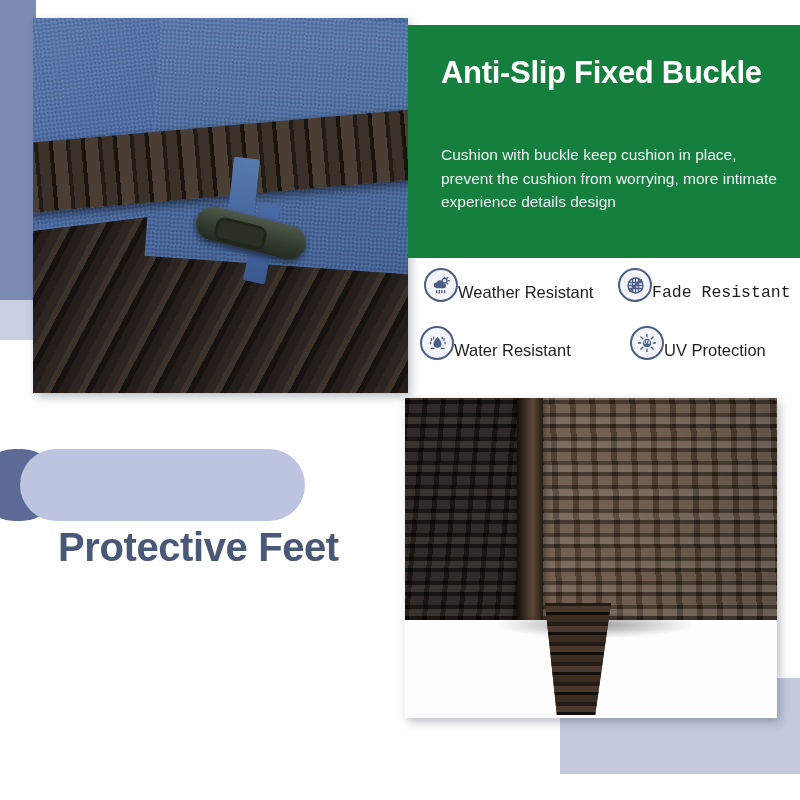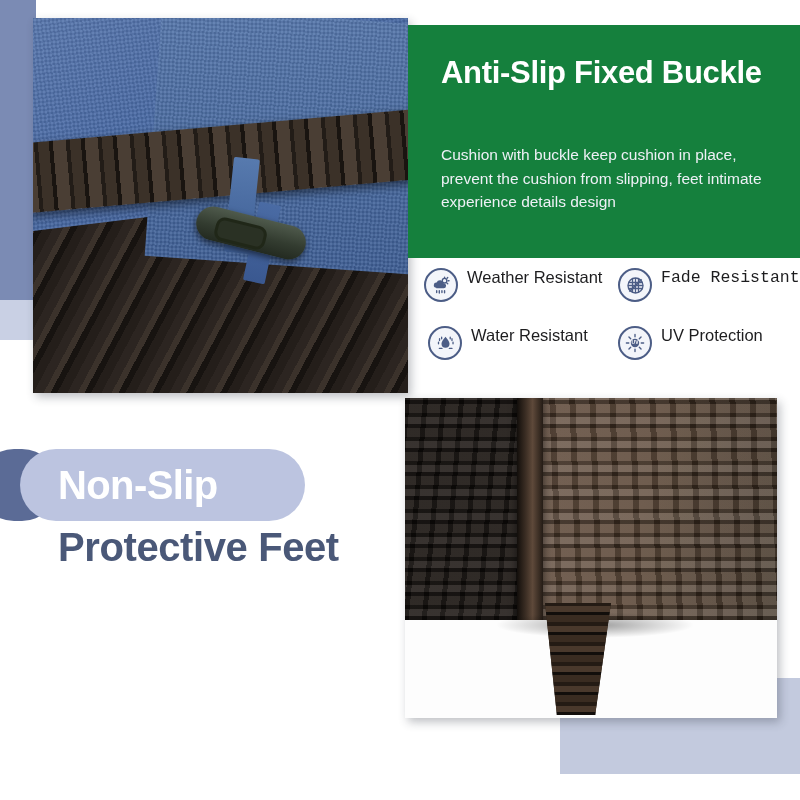--- a/index.html
+++ b/index.html
@@ -172,27 +172,26 @@
 
   
   .features {
     position: absolute;
     left: 420px; top: 262px;
     width: 380px; height: 128px;
   }
   .feature {
     position: absolute;
     display: flex;
-    align-items: flex-start;
-    gap: 9px;
+    align-items: flex-end;
   }
   .feature.f0 { left: 4px;   top: 6px; }
   .feature.f1 { left: 198px; top: 6px; font-family: Liberation Mono, monospace; }
-  .feature.f2 { left: 8px;   top: 64px; }
-  .feature.f3 { left: 198px; top: 64px; }
+  .feature.f2 { left: 0;   top: 64px; }
+  .feature.f3 { left: 210px; top: 64px; }
 
   .badge {
     width: 34px; height: 34px;
     flex: 0 0 34px;
     border-radius: 50%;
     border: 2.5px solid #4c5d86;
     background: #f3f5fa;
     position: relative;
     display: flex;
     align-items: center;
@@ -359,21 +358,21 @@
     <div class="pb-wicker-top"></div>
     <div class="pb-strap"></div>
     <div class="pb-strap2"></div>
     <div class="pb-toggle">
       <div class="pb-toggle-hole"></div>
     </div>
   </div>
 
   <div class="panel-blue">
     <div class="headline">Anti-Slip Fixed Buckle</div>
-    <div class="subtext">Cushion with buckle keep cushion in place, prevent the cushion from slipping, feet intimate experience details design</div>
+    <div class="subtext">Cushion with buckle keep cushion in place, prevent the cushion from worrying, more intimate experience details design</div>
   </div>
 
   <div class="features">
 
     <div class="feature f0">
       <div class="badge">
         <svg width="21" height="21" viewBox="0 0 24 24" fill="none" stroke="#4c5d86" stroke-width="1.6" stroke-linecap="round">
           <circle cx="15.5" cy="6.5" r="2.6" fill="none"></circle>
           <path d="M15.5 2.4v1M19.6 6.5h1M18.4 3.6l.7-.7M18.4 9.4l.7.7"></path>
           <path d="M6 14.5a3 3 0 0 1 .4-6 4.3 4.3 0 0 1 8.2 1.1 2.8 2.8 0 0 1-.4 5.6H6z" fill="#4c5d86" stroke="none"></path>
@@ -413,21 +412,20 @@
           <path d="M12 2.6v2.6M12 18.8v2.6M2.6 12h2.6M18.8 12h2.6M5.4 5.4l1.9 1.9M16.7 16.7l1.9 1.9M18.6 5.4l-1.9 1.9M7.3 16.7l-1.9 1.9"></path>
           <text x="12" y="13.6" font-size="5.4" fill="#ffffff" text-anchor="middle" stroke="none" font-family="Liberation Sans, sans-serif" font-weight="bold">UV</text>
         </svg>
       </div>
       <span class="feature-label">UV Protection</span>
     </div>
   </div>
 
   <div class="pill-dark"></div>
   <div class="pill-light"></div>
-  <div class="pill-text">Non-Slip</div>
   <div class="heading-dark">Protective Feet</div>
 
   <div class="photo-wicker">
     <div class="pw-body"></div>
     <div class="pw-left"></div>
     <div class="pw-right"></div>
     <div class="pw-edge"></div>
     <div class="pw-floor"></div>
     <div class="pw-shadow"></div>
     <div class="pw-leg"></div>

